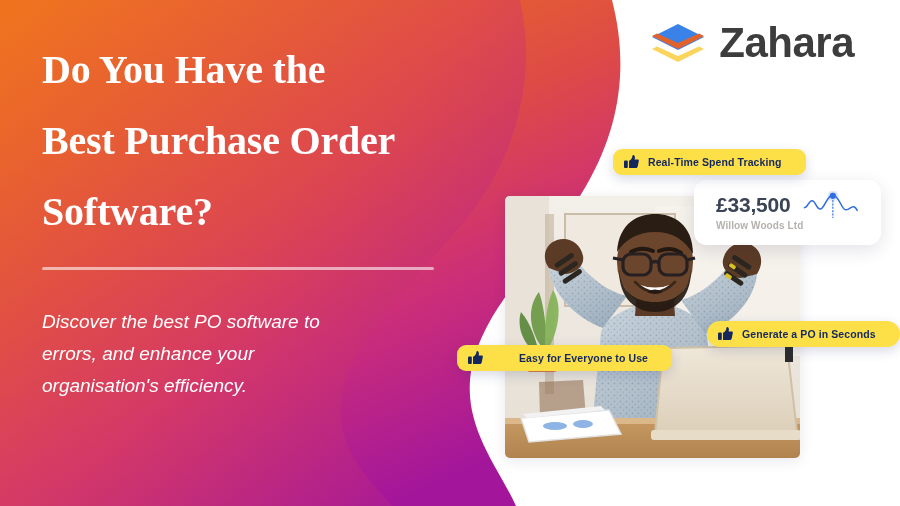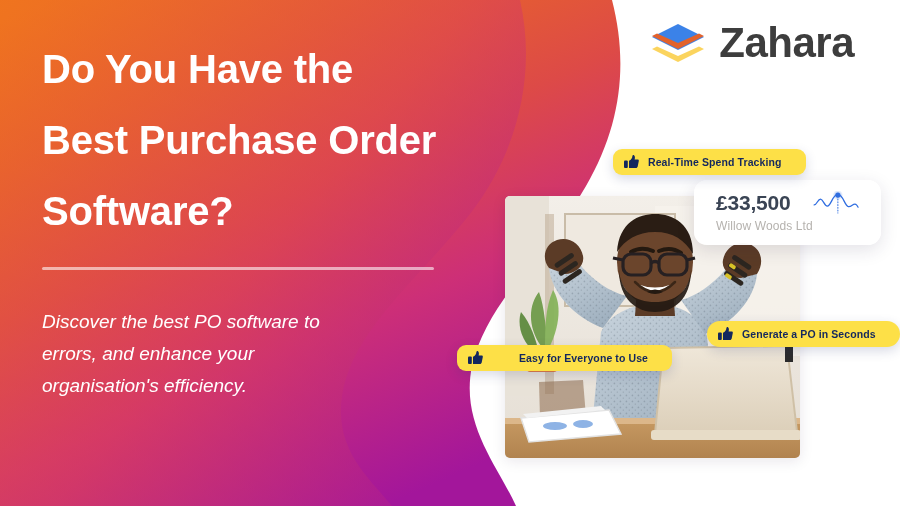--- a/index.html
+++ b/index.html
@@ -14,21 +14,21 @@
   .blob-wrap{position:absolute;inset:0;}
   .blob-wrap svg{display:block;width:900px;height:506px;}
 
   
   .copy{position:absolute;left:42px;top:34px;width:500px;z-index:6;}
   .headline{
     margin:0;color:#ffffff;font-weight:700;
     font-size:40px;line-height:71px;letter-spacing:-0.2px;
     white-space:nowrap;
   }
-  .headline .ln{display:block;}
+  .headline .ln{display:block;font-family:Liberation Serif, serif;}
   .divider{
     margin-top:20px;width:392px;height:3px;border-radius:2px;
     background:rgba(255,255,255,0.58);
   }
   .subcopy{
     margin-top:36px;color:#ffffff;font-size:19px;line-height:32px;
     font-weight:400;width:360px;
   }
   .subcopy .ln{display:block;font-style:italic;}
 
@@ -61,21 +61,21 @@
 
   
   .spend-card{
     position:absolute;left:694px;top:180px;width:187px;height:65px;
     background:rgba(255,255,255,0.96);border-radius:13px;
     box-shadow:0 5px 18px rgba(40,30,70,0.13);
     z-index:7;display:flex;align-items:center;padding:0 22px;box-sizing:border-box;
   }
   .spend-left{flex:0 0 auto;}
   .spend-amount{font-size:21px;font-weight:700;color:#3a4454;line-height:1.05;letter-spacing:-0.2px;}
-  .spend-company{font-size:12px;font-weight:400;color:#b5b2ae;margin-top:4px;letter-spacing:0.1px;}
+  .spend-company{font-size:10px;font-weight:700;color:#b5b2ae;margin-top:4px;letter-spacing:0.1px;}
   .spend-chart{margin-left:auto;width:80px;height:44px;}
   .spend-chart svg{display:block;}
 </style>
 </head>
 <body>
 
 <div class="stage">
 
   <div class="blob-wrap">
     <svg viewBox="0 0 900 506" xmlns="http://www.w3.org/2000/svg" aria-hidden="true">

